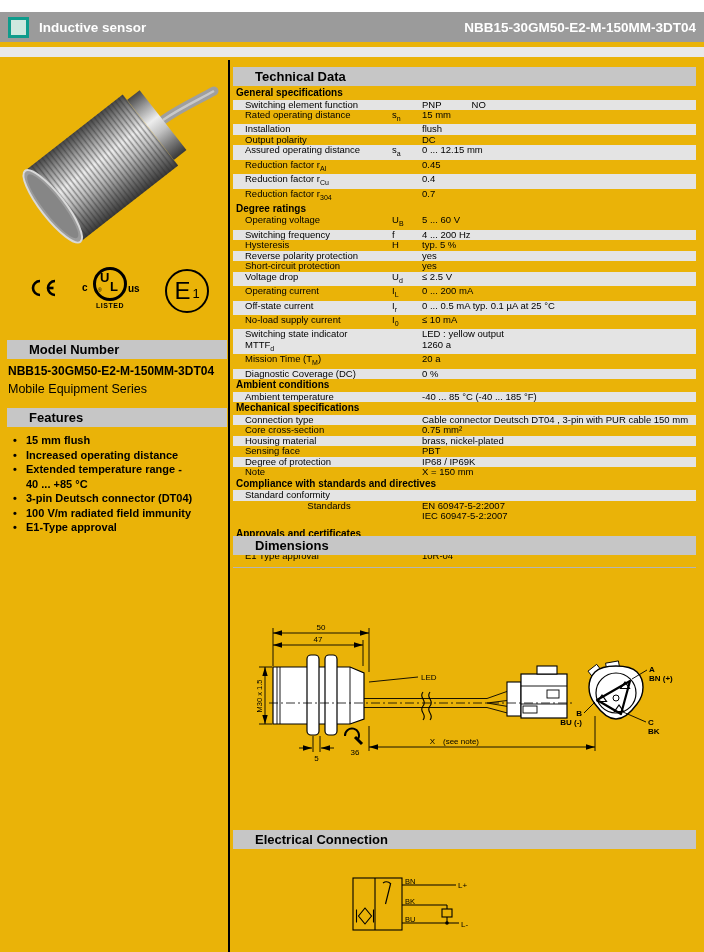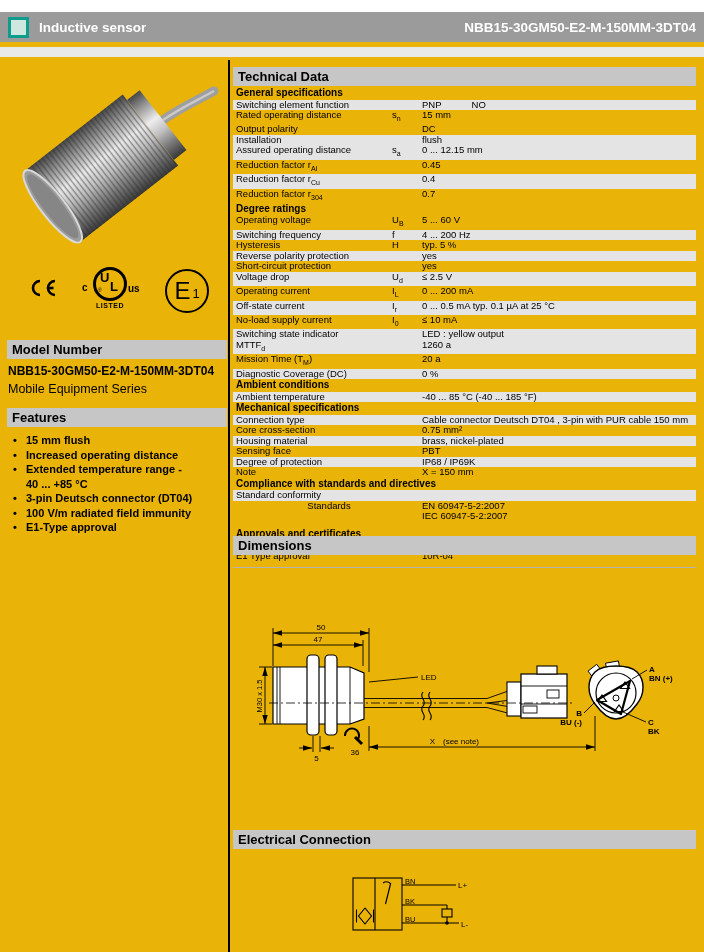--- a/index.html
+++ b/index.html
@@ -8,21 +8,21 @@
   
   .topbar{position:absolute;left:0;top:0;width:704px;height:30px;background:#9b9b9b;
           display:flex;align-items:center;}
   .brand-sq{width:15px;height:15px;margin-left:8px;background:#cfe8df;border:3px solid #0f9c8c;}
   .topbar .fam{margin-left:10px;font-weight:bold;font-size:13.5px;color:#fff;}
   .topbar .mod{margin-left:auto;margin-right:8px;font-weight:bold;font-size:13.5px;color:#fff;}
   .substrip{position:absolute;left:0;top:35px;width:704px;height:10px;background:#e9e9e9;}
   .vrule{position:absolute;left:228px;top:48px;width:2px;height:904px;background:#000;}
   
   .gbar{position:absolute;background:#c6c6c6;font-weight:bold;font-size:13px;line-height:19px;
-        height:19px;padding-left:5px;box-sizing:border-box;white-space:nowrap;}
+        height:19px;padding-left:22px;box-sizing:border-box;white-space:nowrap;}
   #bar-model{left:7px;top:328px;width:220px;}
   #bar-features{left:7px;top:396px;width:220px;}
   #bar-tech{left:233px;top:55px;width:463px;}
   #bar-dim{left:233px;top:524px;width:463px;}
   #bar-elec{left:233px;top:818px;width:463px;}
   
   .model-text{position:absolute;left:8px;top:352px;font-size:12px;font-weight:bold;white-space:nowrap;}
   .series-text{position:absolute;left:8px;top:370px;font-size:12.5px;}
   .features{position:absolute;left:10px;top:421px;width:216px;}
   .feat{display:flex;font-weight:bold;font-size:11px;line-height:14.5px;}
@@ -41,21 +41,21 @@
   .e1-circle{position:absolute;left:165px;top:257px;width:40px;height:40px;border:2.5px solid #000;
              border-radius:50%;display:flex;align-items:center;justify-content:center;}
   .e1-circle .E{font-size:24px;line-height:1;}
   .e1-circle .one{font-size:13px;margin-left:2px;margin-top:5px;}
   
   .spec{position:absolute;left:233px;top:75px;width:463px;}
   .sec-title{font-size:10px;font-weight:bold;height:12.5px;line-height:12.5px;padding-left:3px;}
   .sec-title.gap{margin-top:6px;}
   .spec-row{display:flex;font-size:9.5px;line-height:10.5px;min-height:10.5px;}
   .spec-row.shade{background:#e4e4e4;}
-  .c-label{width:159px;padding-left:3px;box-sizing:border-box;}
+  .c-label{width:159px;padding-left:12px;box-sizing:border-box;}
   .c-label.ind2{padding-left:33px;text-align:center;}
   .c-sym{width:30px;}
   .c-val{flex:1;}
   .val2{display:inline-block;margin-left:30px;}
   sub{font-size:7px;}
   .end-rule{height:1px;background:#b5b5b5;margin-top:6px;}
   
   .abs-svg{position:absolute;}
   svg text{font-family:"Liberation Sans",sans-serif;fill:#000;}
 </style>
@@ -156,29 +156,29 @@
       <div class="spec-row shade">
         <div class="c-label">Switching element function</div>
         <div class="c-sym"></div>
         <div class="c-val">PNP<span class="val2">NO</span></div>
       </div>
       <div class="spec-row">
         <div class="c-label">Rated operating distance</div>
         <div class="c-sym">s<sub>n</sub></div>
         <div class="c-val">15 mm</div>
       </div>
+      <div class="spec-row shade">
+        <div class="c-label">Installation</div>
+        <div class="c-sym"></div>
+        <div class="c-val">flush</div>
+      </div>
       <div class="spec-row">
         <div class="c-label">Output polarity</div>
         <div class="c-sym"></div>
         <div class="c-val">DC</div>
-      </div>
-      <div class="spec-row shade">
-        <div class="c-label">Installation</div>
-        <div class="c-sym"></div>
-        <div class="c-val">flush</div>
       </div>
       <div class="spec-row shade">
         <div class="c-label">Assured operating distance</div>
         <div class="c-sym">s<sub>a</sub></div>
         <div class="c-val">0 ... 12.15 mm</div>
       </div>
       <div class="spec-row">
         <div class="c-label">Reduction factor r<sub>Al</sub></div>
         <div class="c-sym"></div>
         <div class="c-val">0.45</div>

